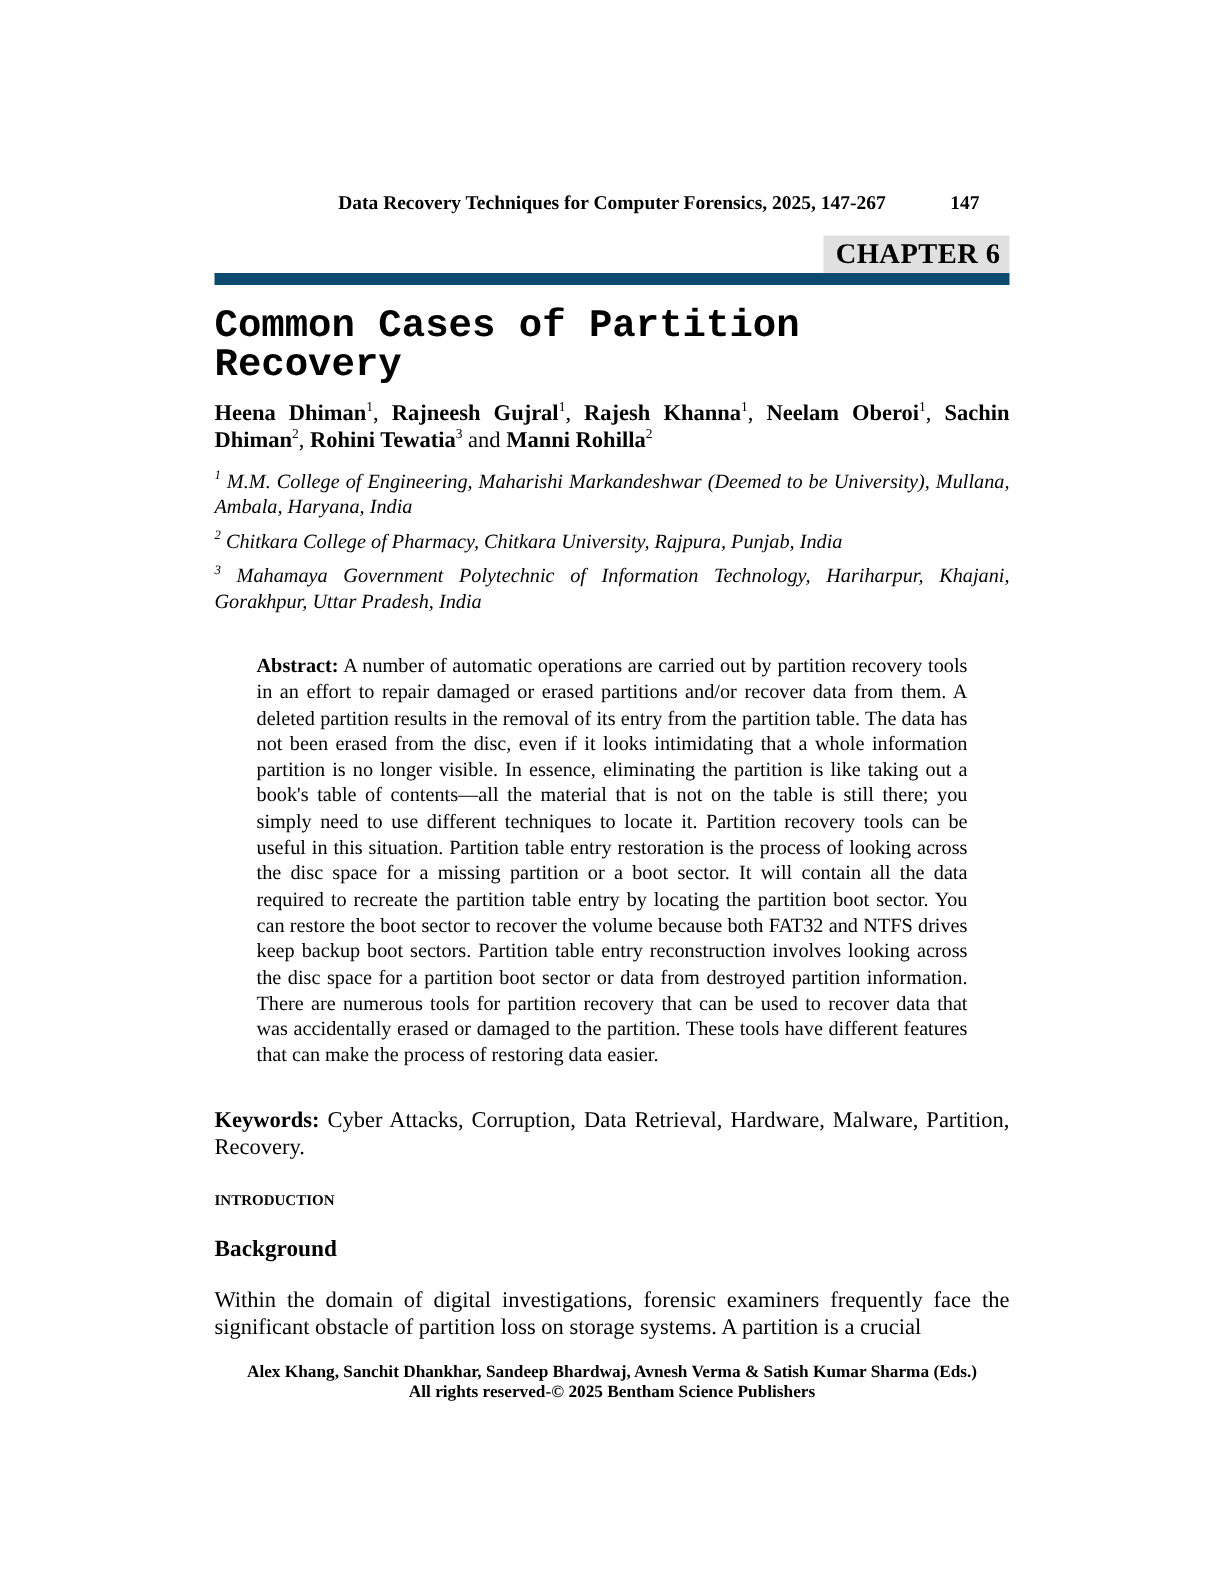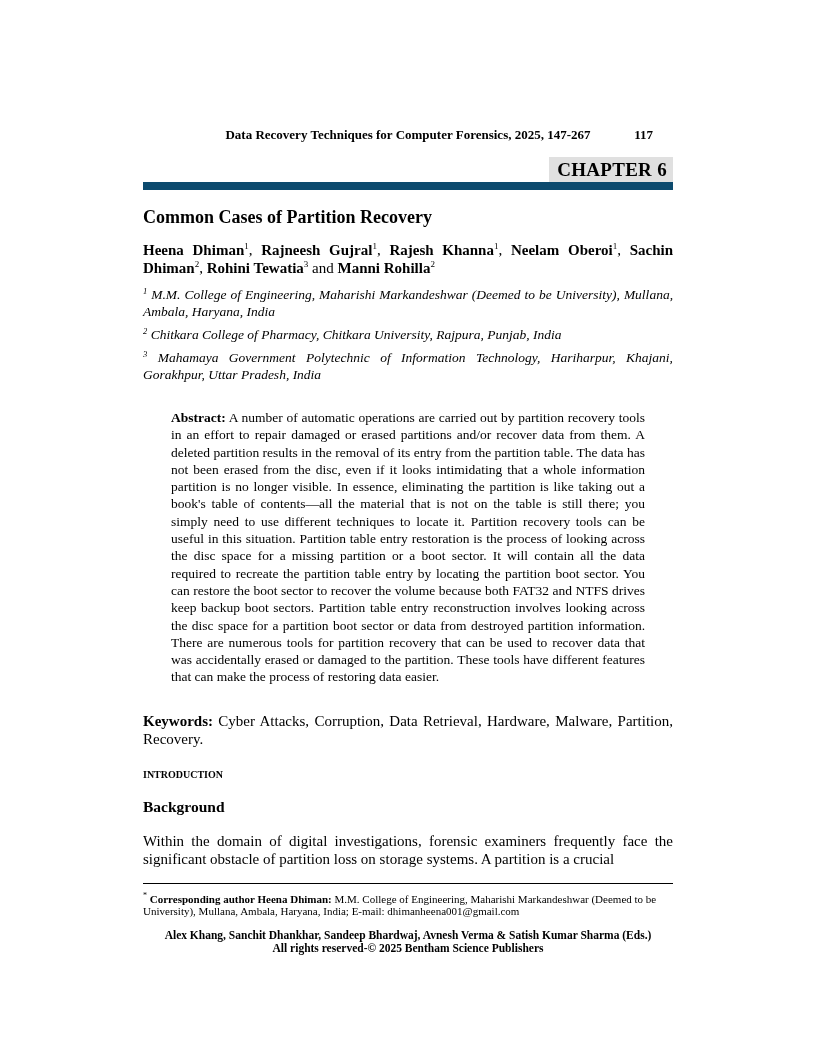--- a/index.html
+++ b/index.html
@@ -44,23 +44,24 @@
     background: #e0e0e0;
     font-size: 19px;
     font-weight: bold;
     letter-spacing: 0.3px;
     padding: 2px 6px 1px 8px;
     vertical-align: bottom;
   }
   
   .article-title {
     margin: 14px 0 0 0;
-    font-size: 18px;
+    font-size: 26px;
     font-weight: bold;
     line-height: 26px;
+    font-family: Liberation Mono, monospace;
   }
   .authors-line {
     margin-top: 11px;
     font-size: 15px;
     line-height: 18px;
     text-align: justify;
   }
   .author-name { font-weight: bold; }
   .author-sep { font-weight: normal; }
   sup { font-size: 9px; line-height: 0; }
@@ -123,21 +124,21 @@
   }
 </style>
 </head>
 <body>
 
 <div class="page">
   <div class="content">
 
     <div class="running-header">
       <span class="running-title-italic">Data Recovery Techniques for Computer Forensics</span><span>, 2025, 147-267</span>
-      <span class="running-page-number">117</span>
+      <span class="running-page-number">147</span>
     </div>
 
     <div class="chapter-row">
       <span class="chapter-label">CHAPTER 6</span>
     </div>
 
     <h1 class="article-title">Common Cases of Partition Recovery</h1>
 
     <div class="authors-line">
       <span><span class="author-name">Heena Dhiman</span><sup>1</sup><span class="author-sep">, </span></span><span><span class="author-name">Rajneesh Gujral</span><sup>1</sup><span class="author-sep">, </span></span><span><span class="author-name">Rajesh Khanna</span><sup>1</sup><span class="author-sep">, </span></span><span><span class="author-name">Neelam Oberoi</span><sup>1</sup><span class="author-sep">, </span></span><span><span class="author-name">Sachin Dhiman</span><sup>2</sup><span class="author-sep">, </span></span><span><span class="author-name">Rohini Tewatia</span><sup>3</sup><span class="author-sep"> and </span></span><span><span class="author-name">Manni Rohilla</span><sup>2</sup></span>
@@ -154,23 +155,20 @@
     </div>
 
     <div class="keywords">
       <span class="bold-label">Keywords:</span><span> Cyber Attacks, Corruption, Data Retrieval, Hardware, Malware, Partition, Recovery.</span>
     </div>
 
     <h2 class="section-heading">INTRODUCTION</h2>
     <h3 class="subsection-heading">Background</h3>
     <p class="body-paragraph">Within the domain of digital investigations, forensic examiners frequently face the significant obstacle of partition loss on storage systems. A partition is a crucial</p>
 
-    <div class="footnote-block">
-      <span class="footnote-marker">*</span><span class="bold-label"> Corresponding author Heena Dhiman:</span><span> M.M. College of Engineering, Maharishi Markandeshwar (Deemed to be University), Mullana, Ambala, Haryana, India; E-mail: dhimanheena001@gmail.com</span>
-    </div>
 
     <div class="editors-block">
       <div>Alex Khang, Sanchit Dhankhar, Sandeep Bhardwaj, Avnesh Verma &amp; Satish Kumar Sharma (Eds.)</div>
       <div>All rights reserved-© 2025 Bentham Science Publishers</div>
     </div>
 
   </div>
 </div>
 
 </body></html>

